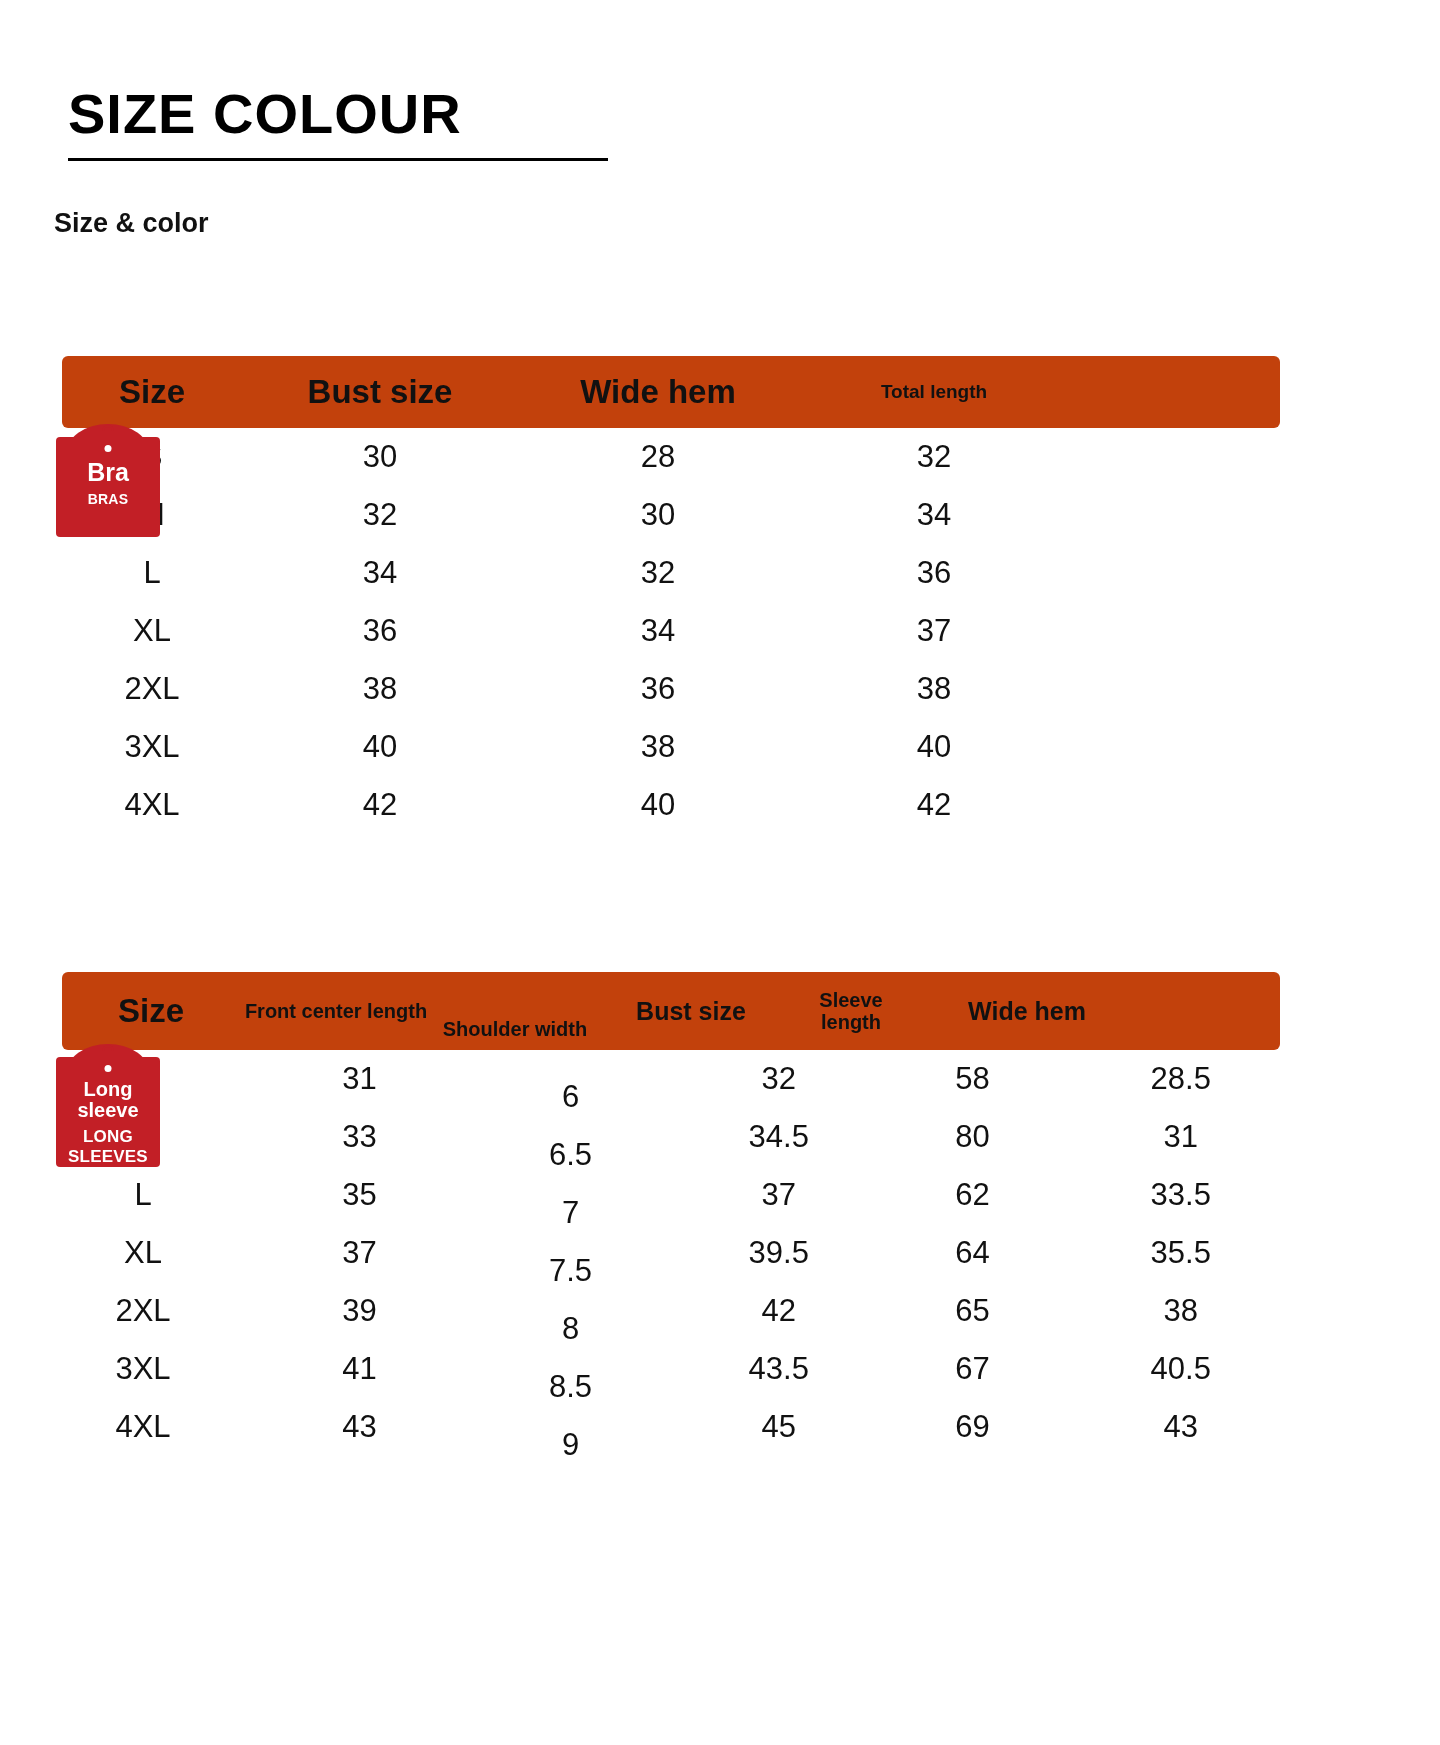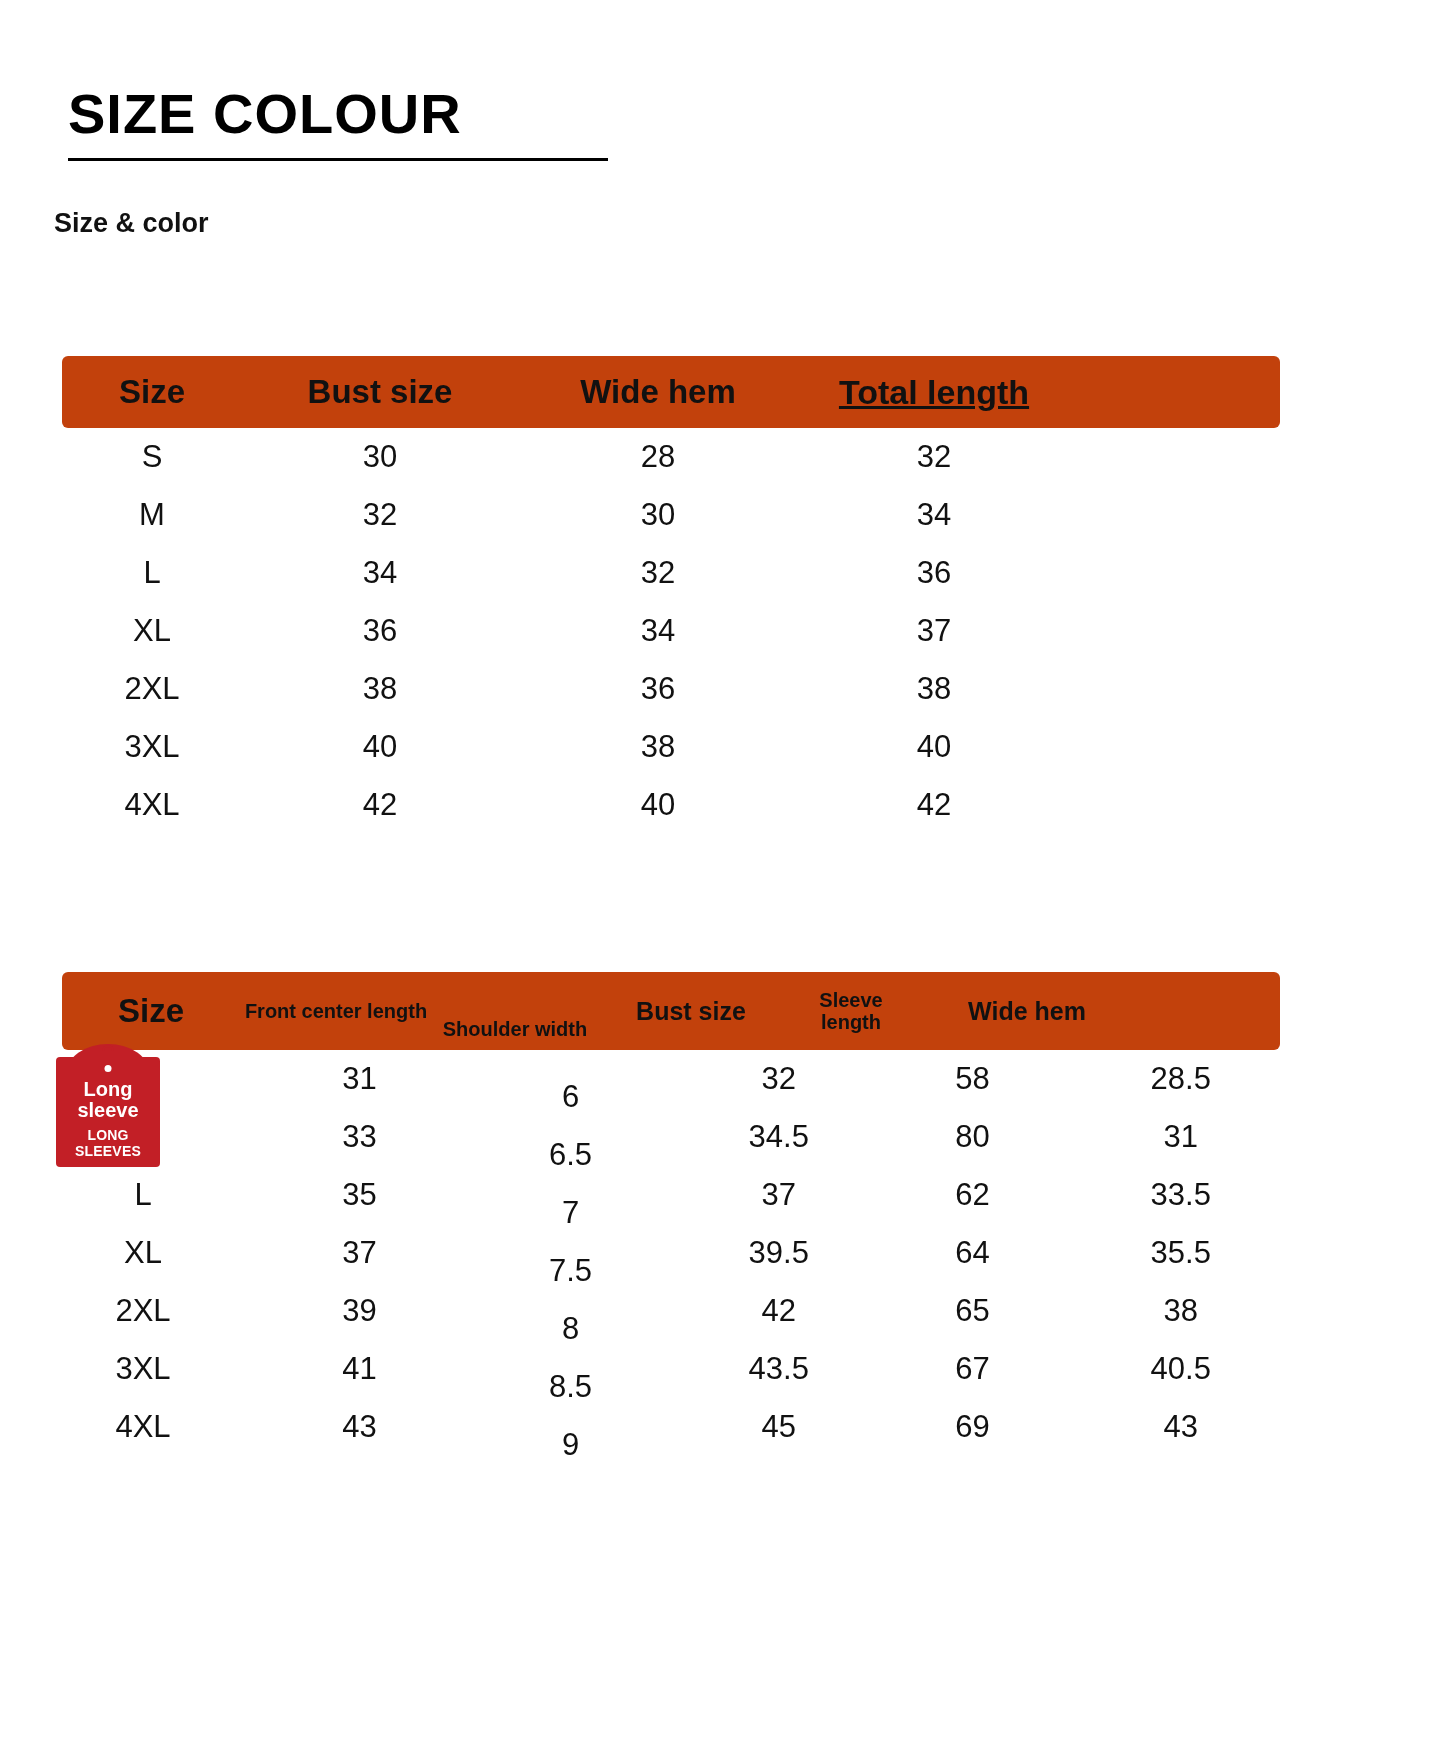--- a/index.html
+++ b/index.html
@@ -75,21 +75,21 @@
 
   .head-cell {
     text-align: center;
     font-weight: 700;
     color: #111111;
     line-height: 1.12;
     padding: 0 4px;
   }
   .table-block.bra .head-cell { font-size: 33px; }
   .table-block.bra .head-cell.sz { font-size: 33px; }
-  .table-block.bra .head-cell.small { font-size: 34px; text-decoration: underline; }
+  .table-block.bra .head-cell.small { font-size: 19px; }
 
   .table-block.long .head-cell { font-size: 20px; }
   .table-block.long .head-cell.sz { font-size: 33px; }
   .table-block.long .head-cell.med { font-size: 25px; }
 
   .body-row {
     display: flex;
     align-items: center;
     width: 100%;
   }
@@ -192,21 +192,21 @@
     left: 56px;
     top: 437px;
     height: 100px;
   }
   .tag.long-tag {
     left: 56px;
     top: 1057px;
     height: 110px;
   }
   .tag.long-tag .tag-main { font-size: 20px; }
-  .tag.long-tag .tag-sub { font-size: 14px; }
+  .tag.long-tag .tag-sub { font-size: 17px; }
 </style>
 </head>
 <body>
 
 <div class="page">
 
   <div class="header">
     <h1 class="title">SIZE COLOUR</h1>
     <div class="title-rule"></div>
   </div>
@@ -257,20 +257,29 @@
       <div class="cell c3">40</div>
     </div>
     <div class="body-row">
       <div class="cell c0">4XL</div>
       <div class="cell c1">42</div>
       <div class="cell c2">40</div>
       <div class="cell c3">42</div>
     </div>
   </div>
 
+  <div class="tag bra-tag">
+    <div class="hook"></div>
+    <div class="tag-top"></div>
+    <div class="hole"></div>
+    <div class="tag-body">
+      <div class="tag-main">Bra</div>
+      <div class="tag-sub">BRAS</div>
+    </div>
+  </div>
 
   <div class="table-block long">
     <div class="head-row">
       <div class="head-cell sz c0">Size</div>
       <div class="head-cell c1">Front center length</div>
       <div class="head-cell c2">Shoulder width</div>
       <div class="head-cell med c3">Bust size</div>
       <div class="head-cell c4">Sleeve length</div>
       <div class="head-cell med c5">Wide hem</div>
     </div>

